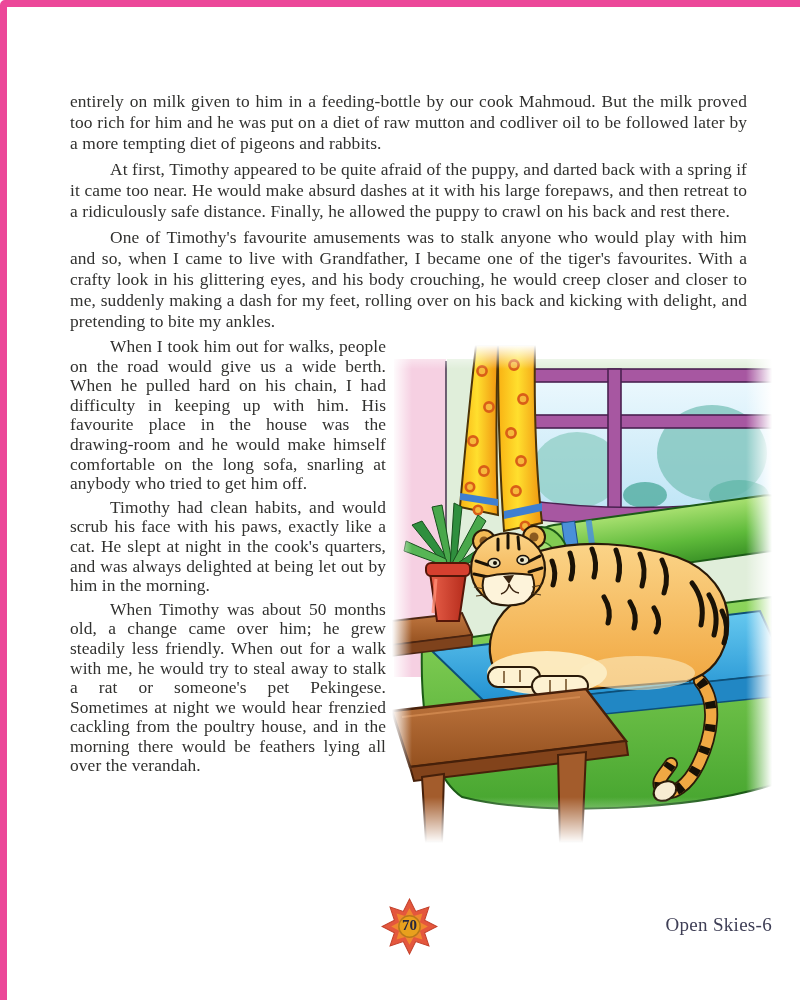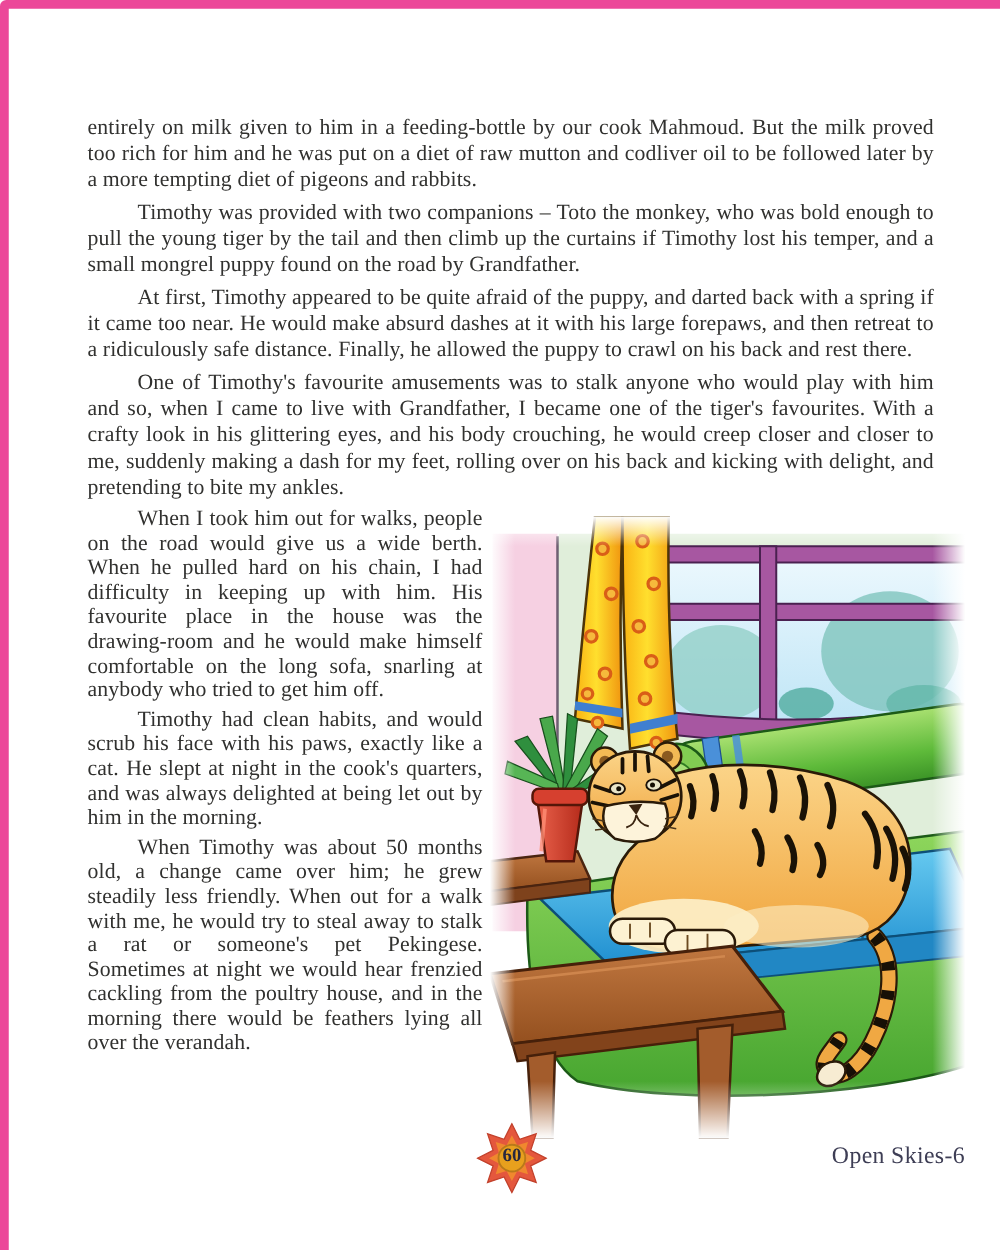--- a/index.html
+++ b/index.html
@@ -39,21 +39,20 @@
   }
 </style>
 </head>
 <body>
 
 <div class="page">
 
   <div class="content">
 
     <p class="story wide">entirely on milk given to him in a feeding-bottle by our cook Mahmoud. But the milk proved too rich for him and he was put on a diet of raw mutton and codliver oil to be followed later by a more tempting diet of pigeons and rabbits.</p>
-    <p class="story wide ind">Timothy was provided with two companions – Toto the monkey, who was bold enough to pull the young tiger by the tail and then climb up the curtains if Timothy lost his temper, and a small mongrel puppy found on the road by Grandfather.</p>
     <p class="story wide ind">At first, Timothy appeared to be quite afraid of the puppy, and darted back with a spring if it came too near. He would make absurd dashes at it with his large forepaws, and then retreat to a ridiculously safe distance. Finally, he allowed the puppy to crawl on his back and rest there.</p>
     <p class="story wide ind">One of Timothy's favourite amusements was to stalk anyone who would play with him and so, when I came to live with Grandfather, I became one of the tiger's favourites. With a crafty look in his glittering eyes, and his body crouching, he would creep closer and closer to me, suddenly making a dash for my feet, rolling over on his back and kicking with delight, and pretending to bite my ankles.</p>
 
     <div class="illustration">
       <svg width="380" height="498" viewBox="0 0 380 498" xmlns="http://www.w3.org/2000/svg">
         <defs>
           <linearGradient id="gSky" x1="0" y1="0" x2="0" y2="1">
             <stop offset="0" stop-color="#eef9fe"></stop>
               <stop offset="1" stop-color="#bfe5f6"></stop>
           </linearGradient>
@@ -252,18 +251,18 @@
     <p class="story narrow ind">Timothy had clean habits, and would scrub his face with his paws, exactly like a cat. He slept at night in the cook's quarters, and was always delighted at being let out by him in the morning.</p>
     <p class="story narrow ind">When Timothy was about 50 months old, a change came over him; he grew steadily less friendly. When out for a walk with me, he would try to steal away to stalk a rat or someone's pet Pekingese. Sometimes at night we would hear frenzied cackling from the poultry house, and in the morning there would be feathers lying all over the verandah.</p>
   </div>
 
   <div class="badge">
     <svg width="57" height="57" viewBox="0 0 56 56">
       <polygon points="28,1 34.1,13.2 47.1,8.9 42.8,21.9 55,28 42.8,34.1 47.1,47.1 34.1,42.8 28,55 21.9,42.8 8.9,47.1 13.2,34.1 1,28 13.2,21.9 8.9,8.9 21.9,13.2" stroke="#c2412c" stroke-width="1" fill="#e4573d"></polygon>
       <polygon points="28,10 32.2,17.8 40.7,15.3 38.2,23.8 46,28 38.2,32.2 40.7,40.7 32.2,38.2 28,46 23.8,38.2 15.3,40.7 17.8,32.2 10,28 17.8,23.8 15.3,15.3 23.8,17.8" fill="#f0882e"></polygon>
       <circle cx="28" cy="28" r="10.5" stroke="#b9791a" stroke-width="1.5" fill="#e8a01d"></circle>
     </svg>
-    <span class="num">60</span>
+    <span class="num">70</span>
   </div>
 
   <div class="footer">Open Skies-6</div>
 
 </div>
 
 </body></html>

